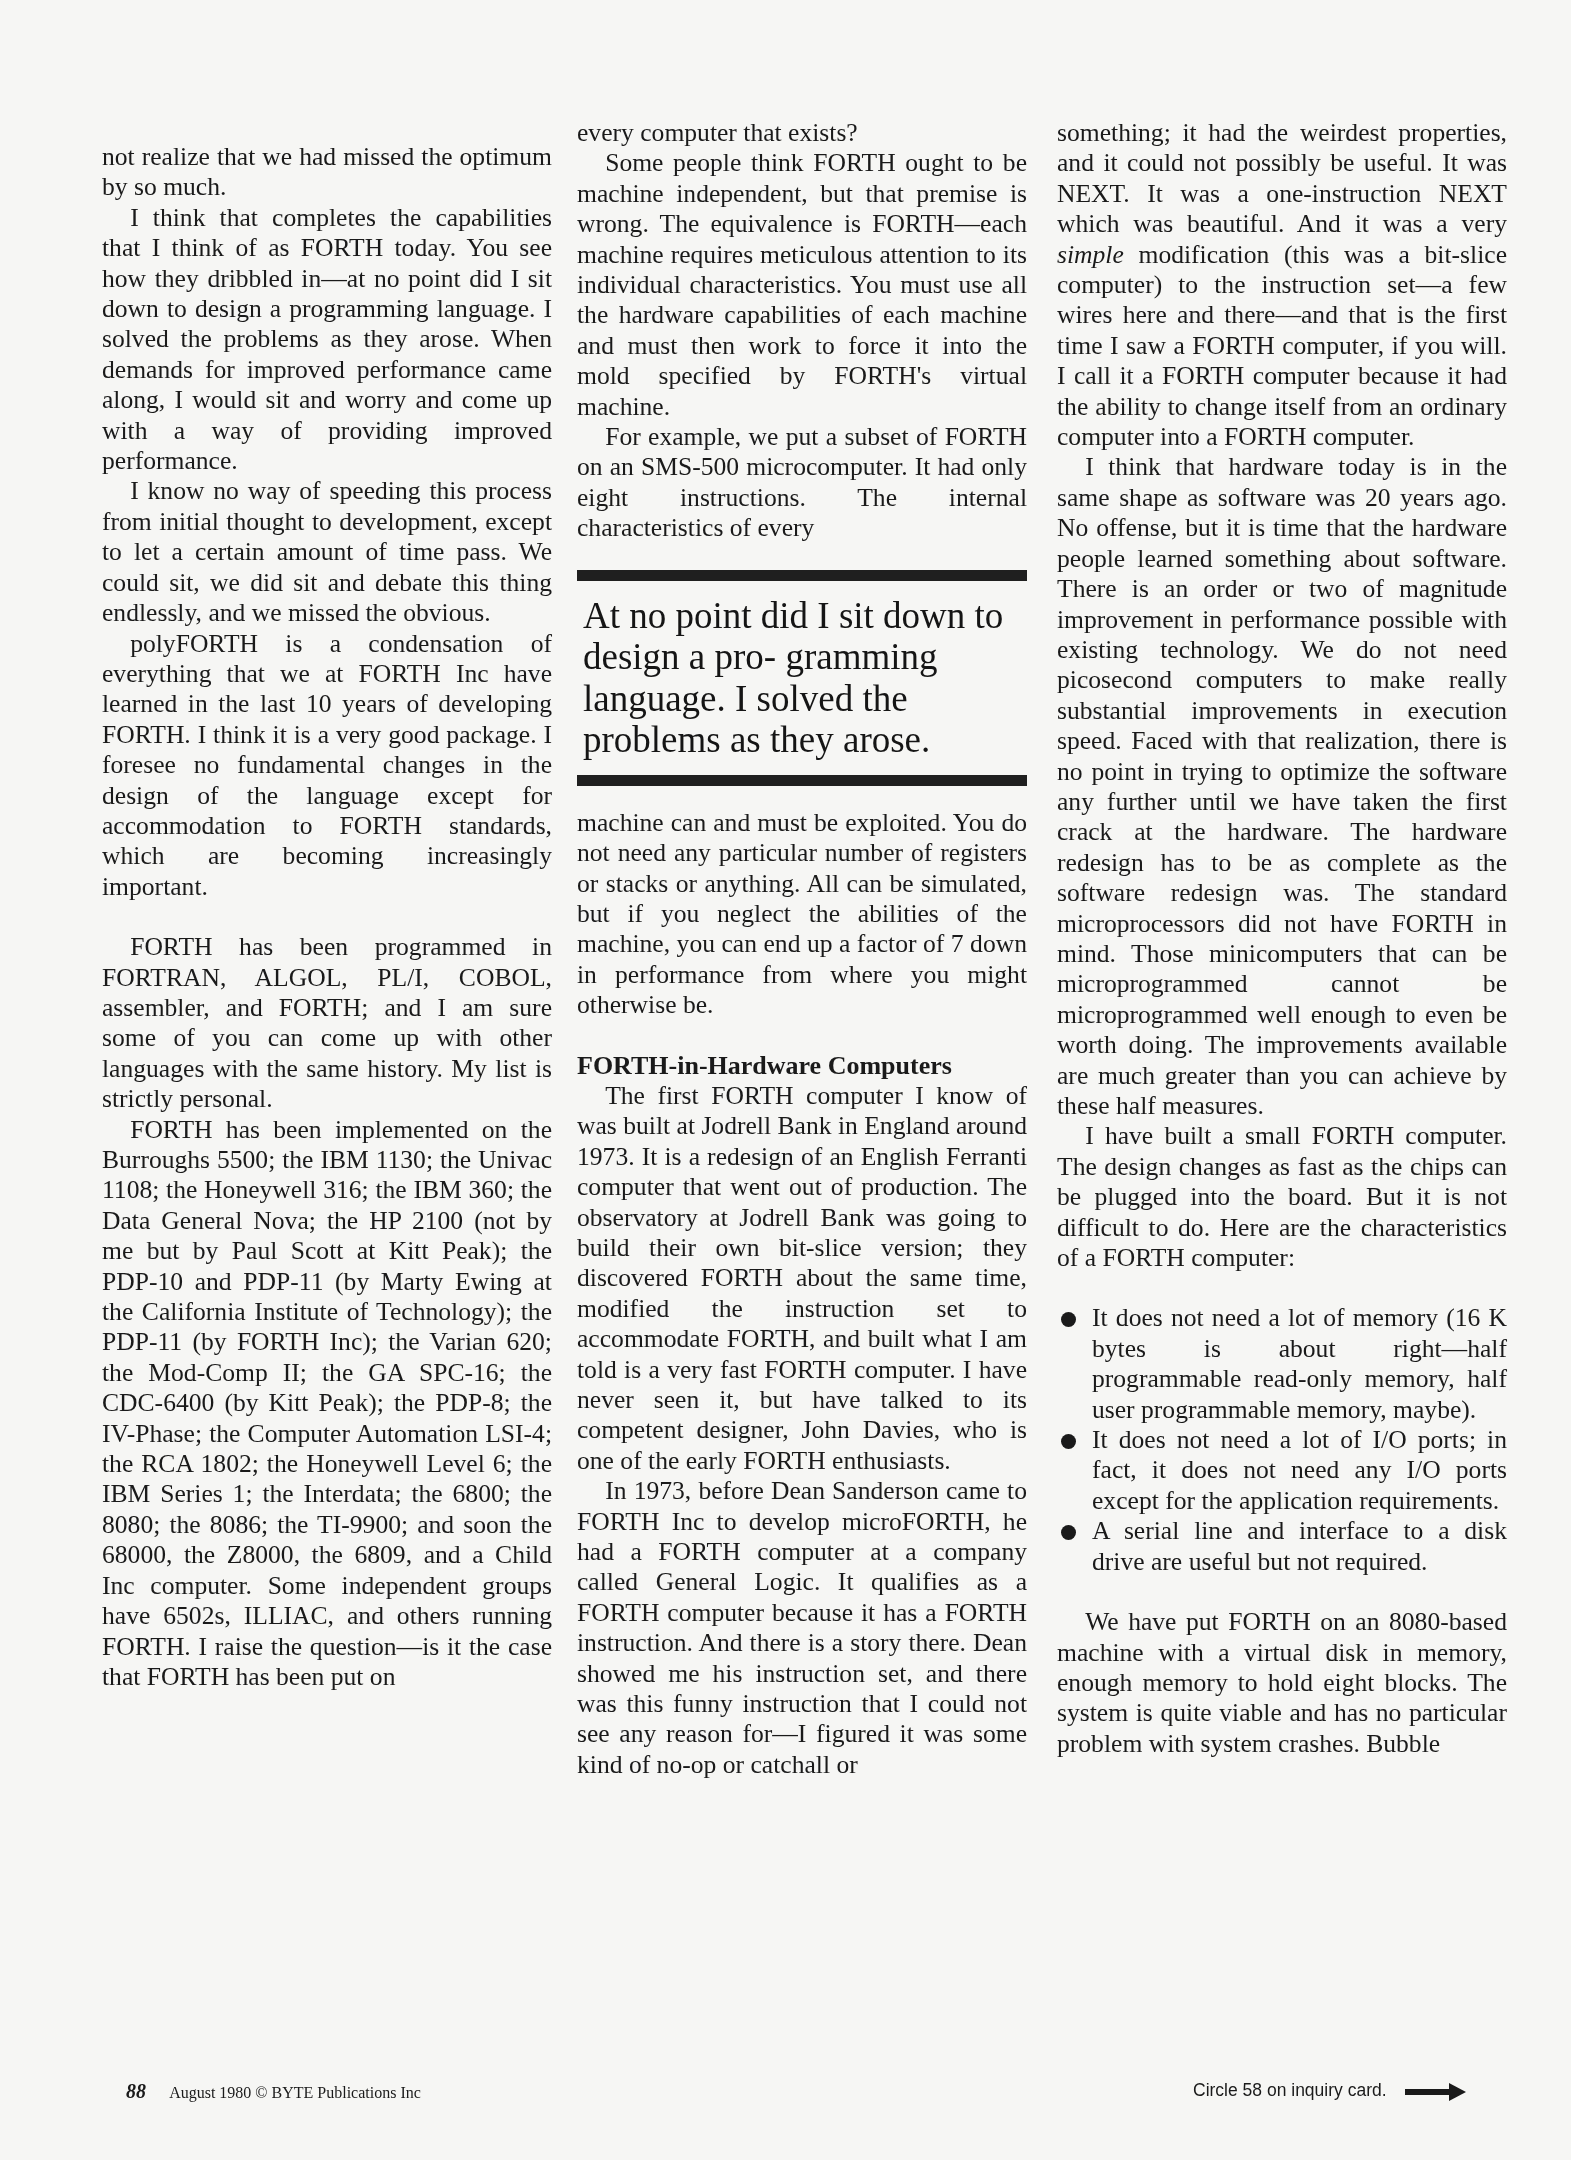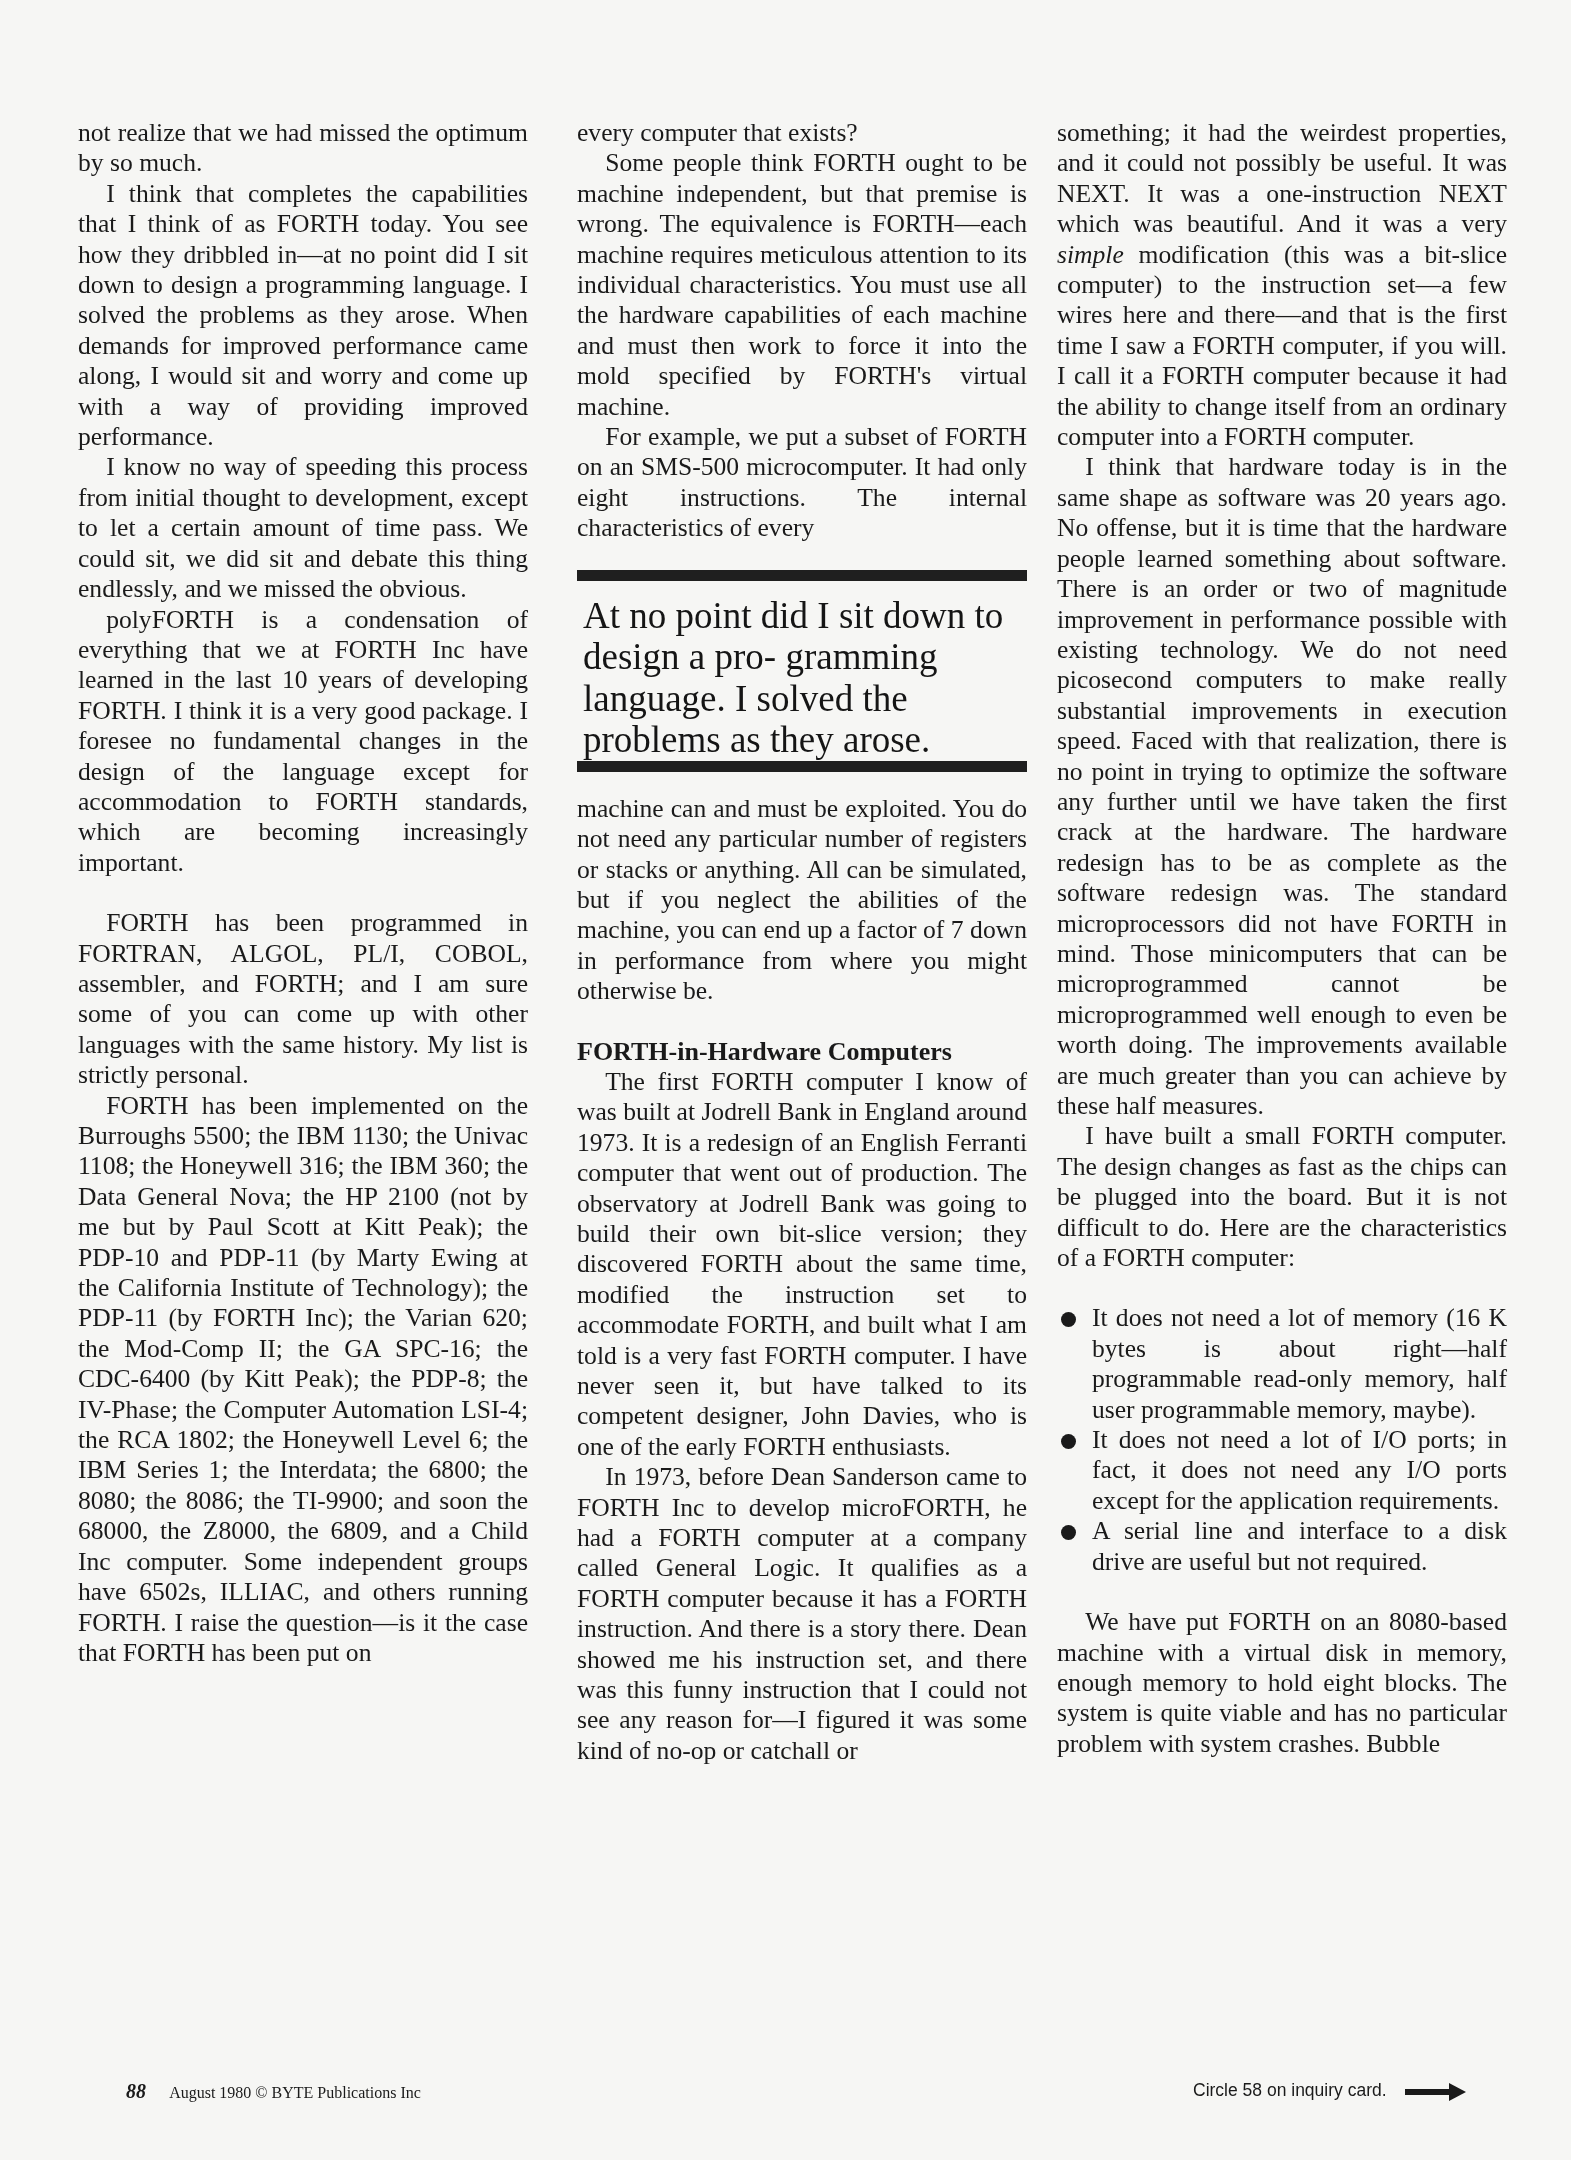--- a/index.html
+++ b/index.html
@@ -12,33 +12,33 @@
     position: absolute; top: 118px;
     font-size: 25.6px; line-height: 30.4px;
     text-align: justify;
   }
   .col p { margin: 0; text-indent: 1.1em; }
   .col p.noindent { text-indent: 0; }
   .col h2 {
     font-size: 26px; font-weight: bold; margin: 0; line-height: 30.4px;
     text-align: left;
   }
-  #col1 { left: 78px; width: 450px; }
+  #col1 { left: 102px; width: 450px; margin-top: 24px; }
   #col2 { left: 577px; width: 450px; }
   #col3 { left: 1057px; width: 450px; }
   .gap { height: 30px; }
   .pullquote {
     margin: 26px 0 22px 0;
   }
   .pullquote .rule {
     height: 11px; background: #1f1f1f;
   }
   .pullquote .quote {
     font-size: 37px; line-height: 41.5px; text-align: left;
-    padding: 14px 8px 0 6px; color: #151515;
+    padding: 14px 8px 14px 6px; color: #151515;
   }
   ul.bullets { list-style: none; margin: 30px 0 30px 0; padding: 0; }
   ul.bullets li { position: relative; padding-left: 35px; }
   ul.bullets li .dot {
     position: absolute; left: 4px; top: 9px; width: 15px; height: 15px;
     border-radius: 50%; background: #1a1a1a;
   }
   .footer-left {
     position: absolute; left: 96px; top: 2080px; font-size: 16px;
   }

